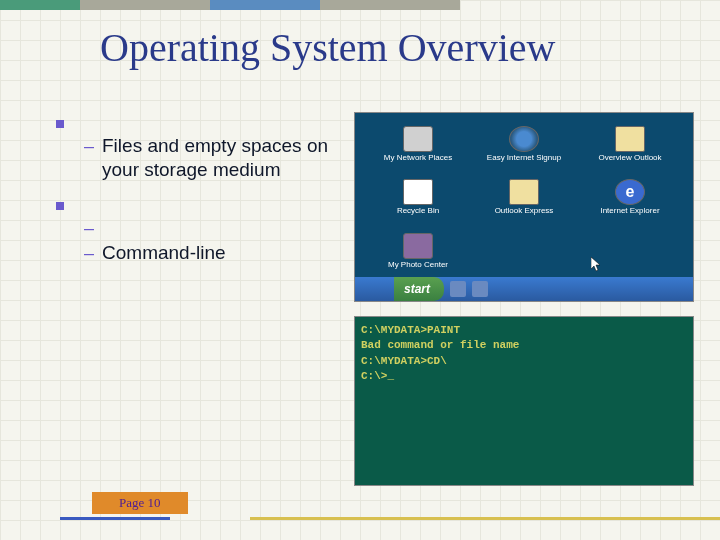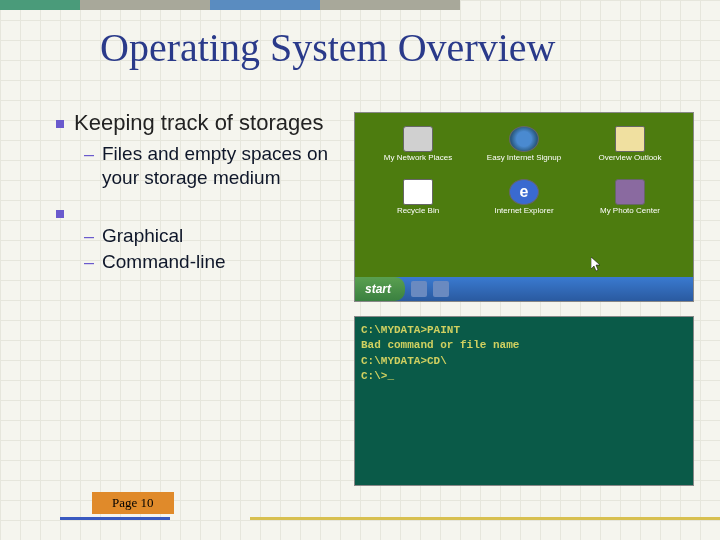--- a/index.html
+++ b/index.html
@@ -89,24 +89,24 @@
     font-size: 19px;
     color: #0f172a;
     line-height: 1.25;
   }
 
   .page-badge {
     position: absolute;
     left: 92px;
     bottom: 26px;
     background: #e08a2a;
-    color: #000000;
+    color: #4c1d95;
     font-family: "Comic Sans MS", cursive;
     font-size: 13px;
-    padding: 3px 20px;
+    padding: 3px 27px;
   }
   .bottom-line-blue {
     position: absolute;
     left: 60px;
     bottom: 20px;
     width: 110px;
     height: 3px;
     background: #3a5ac0;
   }
   .bottom-line-yellow {
@@ -117,21 +117,21 @@
     height: 3px;
     background: #d8c050;
   }
 
   .desktop {
     position: absolute;
     top: 112px;
     left: 354px;
     width: 340px;
     height: 190px;
-    background: #4d7c0f;
+    background: #0c4a6e;
     border: 1px solid #888;
   }
   .desk-icons {
     display: grid;
     grid-template-columns: repeat(3, 1fr);
     grid-template-rows: repeat(3, 1fr);
     gap: 0;
     padding: 4px 10px 0 10px;
     height: 165px;
   }
@@ -175,20 +175,21 @@
     height: 24px;
     background: linear-gradient(#5aa050, #3a8040);
     color: #fff;
     font-size: 12px;
     font-weight: bold;
     font-style: italic;
     padding: 0 14px 0 10px;
     display: flex;
     align-items: center;
     border-radius: 0 10px 10px 0;
+    margin-left: 39px;
   }
   .tray-ico { width: 16px; height: 16px; background: #6a8ac0; margin-left: 6px; border-radius: 2px; }
   .cursor {
     position: absolute;
     right: 90px;
     bottom: 28px;
     width: 12px; height: 16px;
   }
   .cursor svg { width: 100%; height: 100%; }
 
@@ -221,38 +222,36 @@
   <div class="tab-seg grey" style="width:140px"></div>
   <div class="tab-seg grey" style="flex:1;background:transparent"></div>
 </div>
 
 <h1 class="title">Operating System Overview</h1>
 
 <div class="content">
   <div class="bullet1">
     <div class="bullet1-row">
       <div class="dot"></div>
-      <div class="bullet1-text">Keeping track of storages</div>
     </div>
     <div class="sub">
       <div class="sub-row">
         <div class="dash">–</div>
         <div class="sub-text">Files and empty spaces on your storage medium</div>
       </div>
     </div>
   </div>
 
   <div class="bullet1">
     <div class="bullet1-row">
       <div class="dot"></div>
     </div>
     <div class="sub">
       <div class="sub-row">
         <div class="dash">–</div>
-        <div class="sub-text">Graphical</div>
       </div>
       <div class="sub-row">
         <div class="dash">–</div>
         <div class="sub-text">Command-line</div>
       </div>
     </div>
   </div>
 </div>
 
 <div class="desktop">
@@ -265,20 +264,24 @@
         <div class="ico globe"></div>
         <div class="dlabel">Easy Internet Signup</div>
       </div>
       <div class="dicon">
         <div class="ico envelope"></div>
         <div class="dlabel">Overview Outlook</div>
       </div>
       <div class="dicon">
         <div class="ico bin"></div>
         <div class="dlabel">Recycle Bin</div>
+      </div>
+      <div class="dicon">
+        <div class="ico envelope"></div>
+        <div class="dlabel">Outlook Express</div>
       </div>
       <div class="dicon">
         <div class="ico ie">e</div>
         <div class="dlabel">Internet Explorer</div>
       </div>
       <div class="dicon">
         <div class="ico photo"></div>
         <div class="dlabel">My Photo Center</div>
       </div>
     </div>

